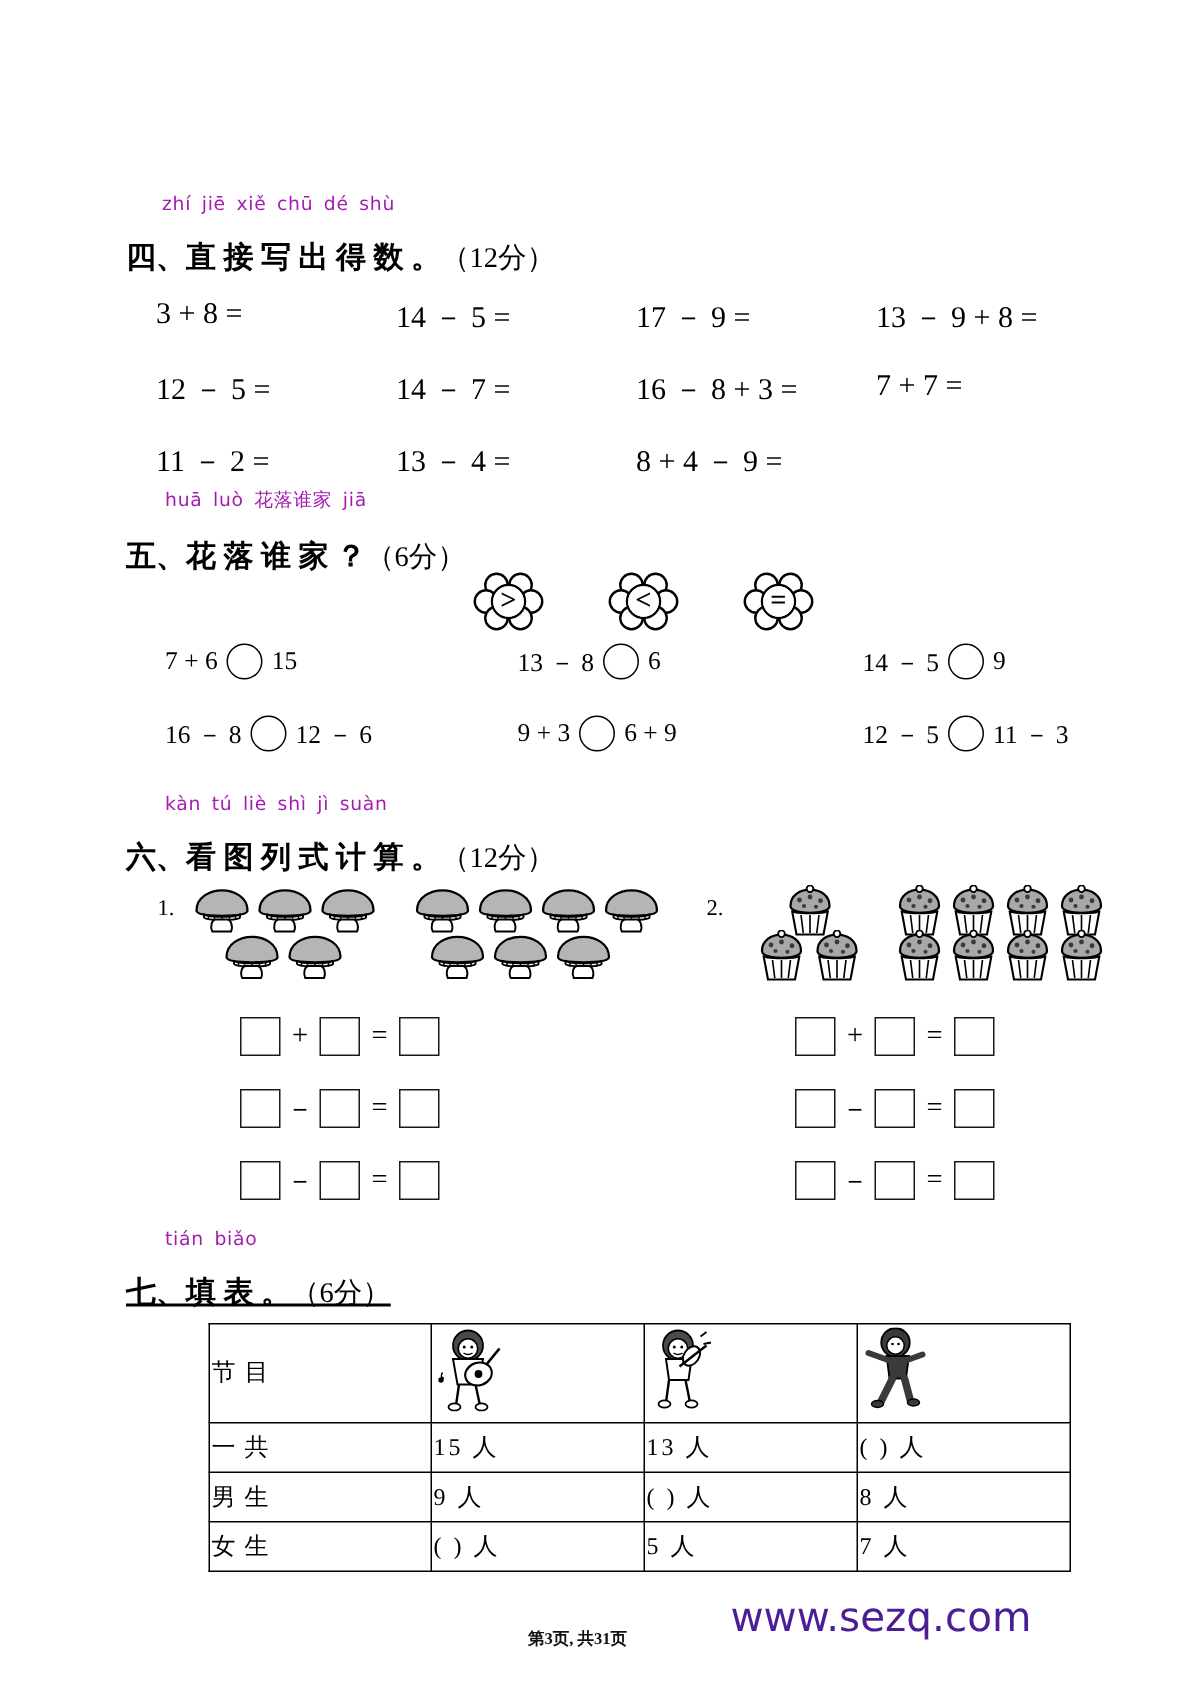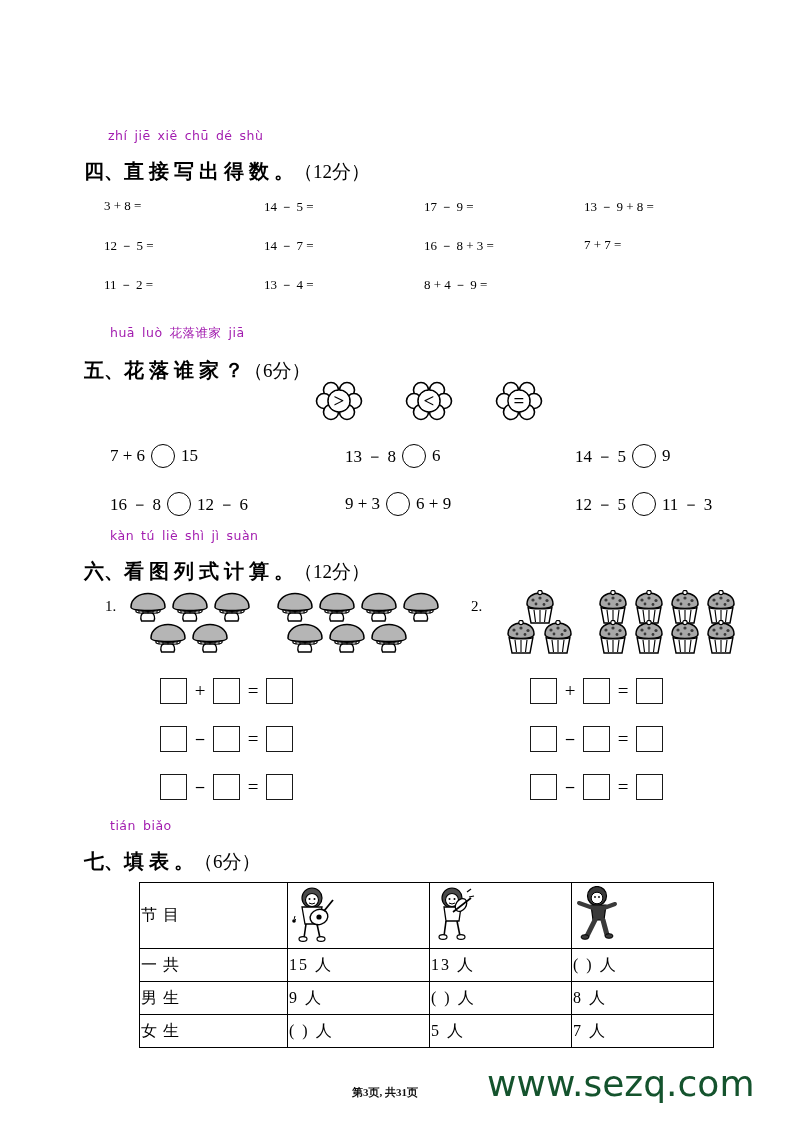--- a/index.html
+++ b/index.html
@@ -52,21 +52,21 @@
 
   
   .calc-grid {
     position: absolute;
     display: grid;
     grid-template-columns: 160px 160px 160px 175px;
     row-gap: 21px;
   }
   .calc-item {
     font-family: "Liberation Serif", "DejaVu Serif", serif;
-    font-size: 13px;
+    font-size: 20px;
     white-space: nowrap;
   }
 
   
   .flower-row {
     position: absolute;
     display: flex;
     gap: 42px;
   }
   .flower {
@@ -164,22 +164,22 @@
     position: absolute;
     font-family: Liberation Serif, serif;
     font-size: 11px;
     font-weight: bold;
     color: #111;
     white-space: nowrap;
   }
   .watermark {
     position: absolute;
     font-family: "DejaVu Sans", "Liberation Sans", sans-serif;
-    font-size: 36px;
-    color: #14532d;
+    font-size: 27px;
+    color: #4c1d95;
     white-space: nowrap;
     letter-spacing: 0px;
   }
 </style>
 </head>
 <body>
 
 <div class="page">
 
   <div class="section" style="top:128px;">
@@ -261,21 +261,21 @@
           <circle cx="24" cy="22" r="11"></circle>
         </g>
         <g fill="#fff" stroke="none">
             <circle cx="24" cy="22" r="10.2"></circle>
           </g>
       </svg>
       <div class="sym">=</div>
     </div>
   </div>
 
-  <div class="cmp-grid" style="left:110px; top:444px;">
+  <div class="cmp-grid" style="left:110px; top:429px;">
     <div class="cmp-item">
       <span>7 + 6</span>
       <span class="circle"></span>
       <span>15</span>
     </div>
     <div class="cmp-item">
       <span>13 － 8</span>
       <span class="circle"></span>
       <span>6</span>
     </div>
@@ -534,21 +534,21 @@
         <span class="op">=</span>
         <span class="abox"></span>
       </div>
     </div>
   </div>
 
   <div class="section" style="top:818px;">
     <div class="pinyin" style="margin-left:110px;">
       <span>tián</span><span>biǎo</span>
     </div>
-    <div class="heading" style="margin-left:84px;">
+    <div class="heading" style="margin-left:84px;text-decoration:underline;">
       <span class="num">七、</span><span class="title">填表</span><span class="num">。</span><span class="score">（6分）</span>
     </div>
   </div>
 
   <table class="tbl" style="left:139px; top:882px;">
     <tbody>
       <tr>
         <td class="rowlabel hdr-cell">节目</td>
         <td class="datacell hdr-cell">
           <svg width="46" height="56">

